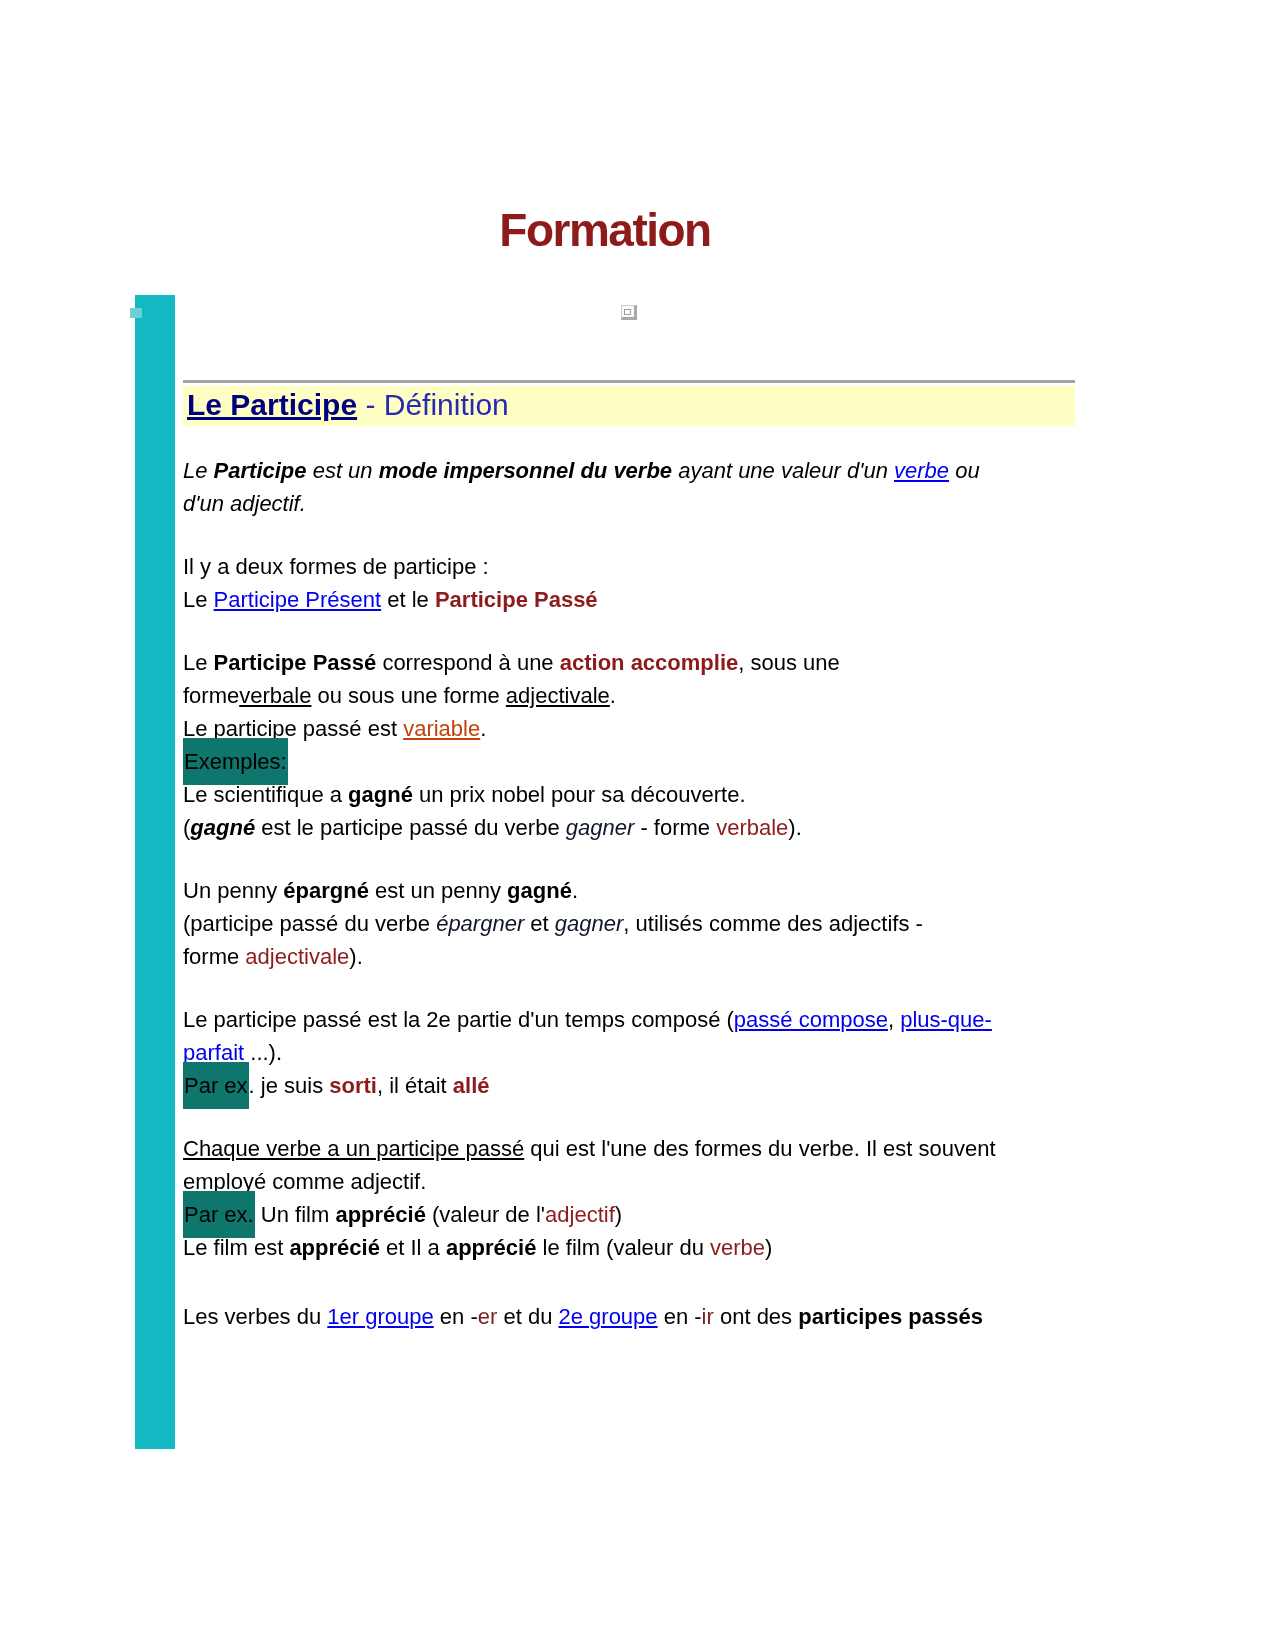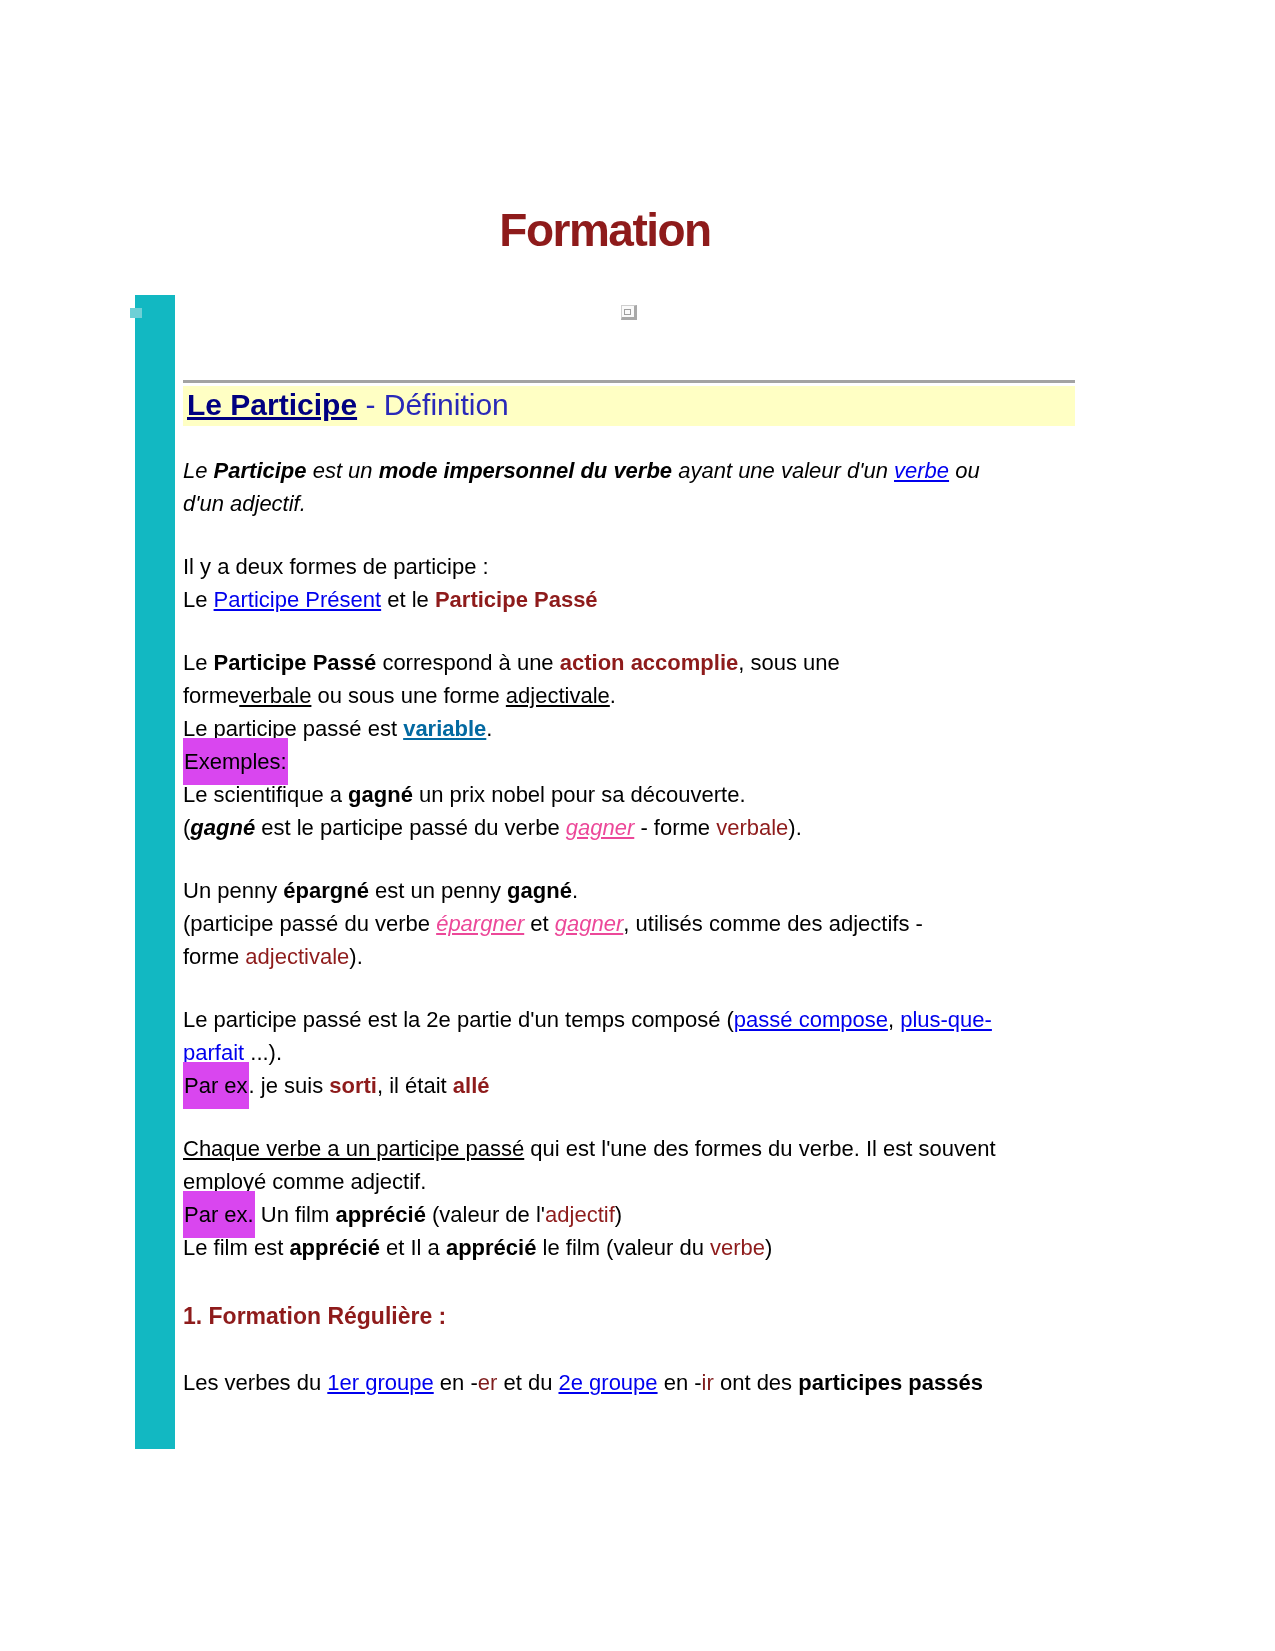--- a/index.html
+++ b/index.html
@@ -41,26 +41,26 @@
   p.first { margin-top:28px;font-style:italic; }
   h3.subhead {
     margin:38px 0 0; font-size:23px; line-height:28px; font-weight:bold; color:#8E1B1B; white-space:nowrap;
   }
   p.last-line { margin-top:36px; margin-bottom:0; }
 
   b { font-weight:bold; }
   .bi { font-weight:bold; font-style:italic; }
   .dr { color:#8E1B1B; }
   .dr-b { color:#8E1B1B; font-weight:bold; }
-  .it-dr { color:#ec4899; font-style:italic;text-decoration:underline; }
+  .it-dr { color:#0f172a; font-style:italic; }
   .red { color:#7f1d1d; }
   .u { text-decoration:underline; }
-  .u-dr { color:#0369a1; text-decoration:underline;font-weight:bold; }
+  .u-dr { color:#c2410c; text-decoration:underline; }
   .link { color:#0000EE; text-decoration:underline; cursor:pointer; }
-  .hl { background:#d946ef; padding:11px 1px; }
+  .hl { background:#0f766e; padding:11px 1px; }
 </style>
 </head>
 <body>
 
 <div class="accent-bar"></div>
 <div class="accent-bar-notch"></div>
 
 <div class="content">
 
   <h1 class="page-title"><br><span>Formation</span></h1>
@@ -81,17 +81,16 @@
 
   <p class="body"><span>Le </span><b>Participe Passé</b><span> correspond à une </span><span class="dr-b">action accomplie</span><span>, sous une</span><br><span>forme</span><span class="u">verbale</span><span> ou sous une forme </span><span class="u">adjectivale</span><span>.</span><br><span>Le participe passé est </span><span class="u-dr">variable</span><span>.</span><br><span class="hl">Exemples:</span><br><span>Le scientifique a </span><b>gagné</b><span> un prix nobel pour sa découverte.</span><br><span>(</span><span class="bi">gagné</span><span> est le participe passé du verbe </span><span class="it-dr">gagner</span><span> - forme </span><span class="dr">verbale</span><span>).</span></p>
 
   <p class="body"><span>Un penny </span><b>épargné</b><span> est un penny </span><b>gagné</b><span>.</span><br><span>(participe passé du verbe </span><span class="it-dr">épargner</span><span> et </span><span class="it-dr">gagner</span><span>, utilisés comme des adjectifs -</span><br><span>forme </span><span class="dr">adjectivale</span><span>).</span></p>
 
   <p class="body"><span>Le participe passé est la 2e partie d'un temps composé (</span><a class="link">passé compose</a><span>, </span><a class="link">plus-que-</a><br><a class="link">parfait</a><span> ...).</span><br><span class="hl">Par ex</span><span>. je suis </span><span class="dr-b">sorti</span><span>, il était </span><span class="dr-b">allé</span></p>
 
   <p class="body"><span class="u">Chaque verbe a un participe passé</span><span> qui est l'une des formes du verbe. Il est souvent</span><br><span>employé comme adjectif.</span><br><span class="hl">Par ex.</span><span> Un film </span><b>apprécié</b><span> (valeur de l'</span><span class="dr">adjectif</span><span>)</span><br><span>Le film est </span><b>apprécié</b><span> et  Il a </span><b>apprécié</b><span> le film (valeur du </span><span class="dr">verbe</span><span>)</span></p>
 
 
-  <h3 class="subhead">1. Formation Régulière :</h3>
 
   <p class="body last-line"><span>Les verbes du </span><a class="link">1er groupe</a><span> en -</span><span class="red">er</span><span> et du </span><a class="link">2e groupe</a><span> en -</span><span class="red">ir</span><span> ont des </span><b>participes passés</b></p>
 
 </div>
 
 </body></html>

